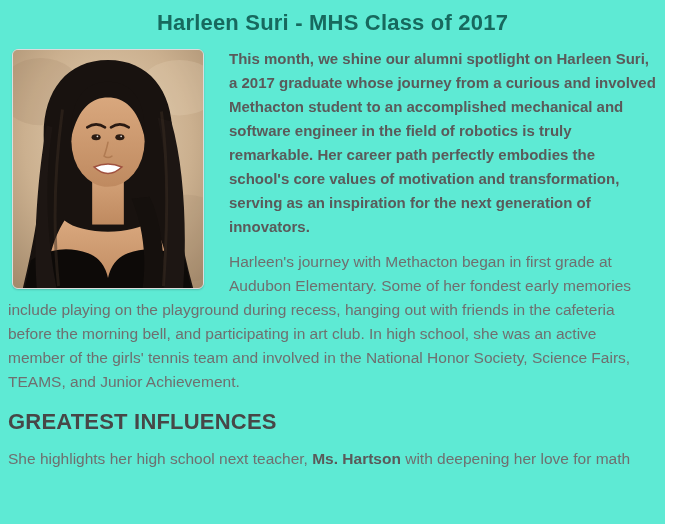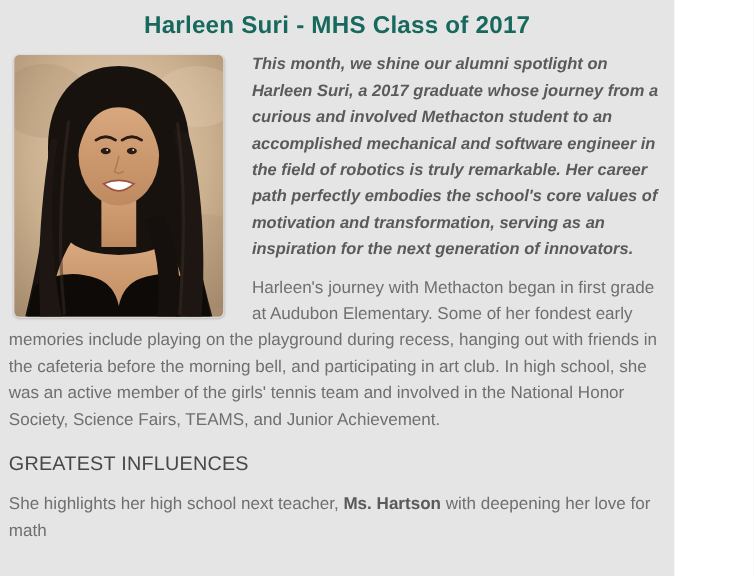--- a/index.html
+++ b/index.html
@@ -1,22 +1,22 @@
 <!DOCTYPE html>
 <html style="--title-color: #17695e; --body-text-color: #6f6f6f; --intro-text-color: #5a5a5a; --heading-color: #474747;"><head>
 <meta charset="utf-8">
 <style>
   * { box-sizing: border-box; }
   html, body { margin: 0; padding: 0; background: #ffffff; }
   .page {
     position: relative;
-    width: 613px;
+    width: 665px;
     height: 524px;
     overflow: hidden;
-    background: #e5e5e5;
+    background: #5eead4;
     font-family: "Liberation Sans", sans-serif;
   }
   h1.title {
     margin: 11px 0 13px;
     text-align: center;
     font-size: 22px;
     line-height: 23px;
     font-weight: 700;
     color: var(--title-color, #17695e);
     letter-spacing: 0.2px;
@@ -29,38 +29,37 @@
     margin: 2px 25px 8px 4px;
     border-radius: 6px;
     overflow: hidden;
     border: 1px solid #dcdcdc;
     box-shadow: 0 1px 2px rgba(0,0,0,0.18);
     background: #c9ae8e;
   }
   .photo svg { display: block; width: 100%; height: 100%; }
   p.intro {
     margin: 2px 0 0;
-    font-style: italic;
     font-weight: 700;
     font-size: 15px;
     line-height: 24px;
     color: var(--intro-text-color, #5a5a5a);
   }
   p.body {
     margin: 11px 0 0;
     font-size: 15.5px;
     line-height: 24px;
     color: var(--body-text-color, #6f6f6f);
   }
   p.body b { color: #5a5a5a; }
   h2.section {
     margin: 17px 0 0;
-    font-size: 18px;
+    font-size: 22px;
     line-height: 21px;
-    font-weight: 400;
+    font-weight: 700;
     color: var(--heading-color, #474747);
     letter-spacing: 0.2px;
   }
   p.after-heading { margin-top: 9px; }
   p.spaced { margin-top: 15px; }
 </style>
 </head>
 <body>
 
 <div class="page">

